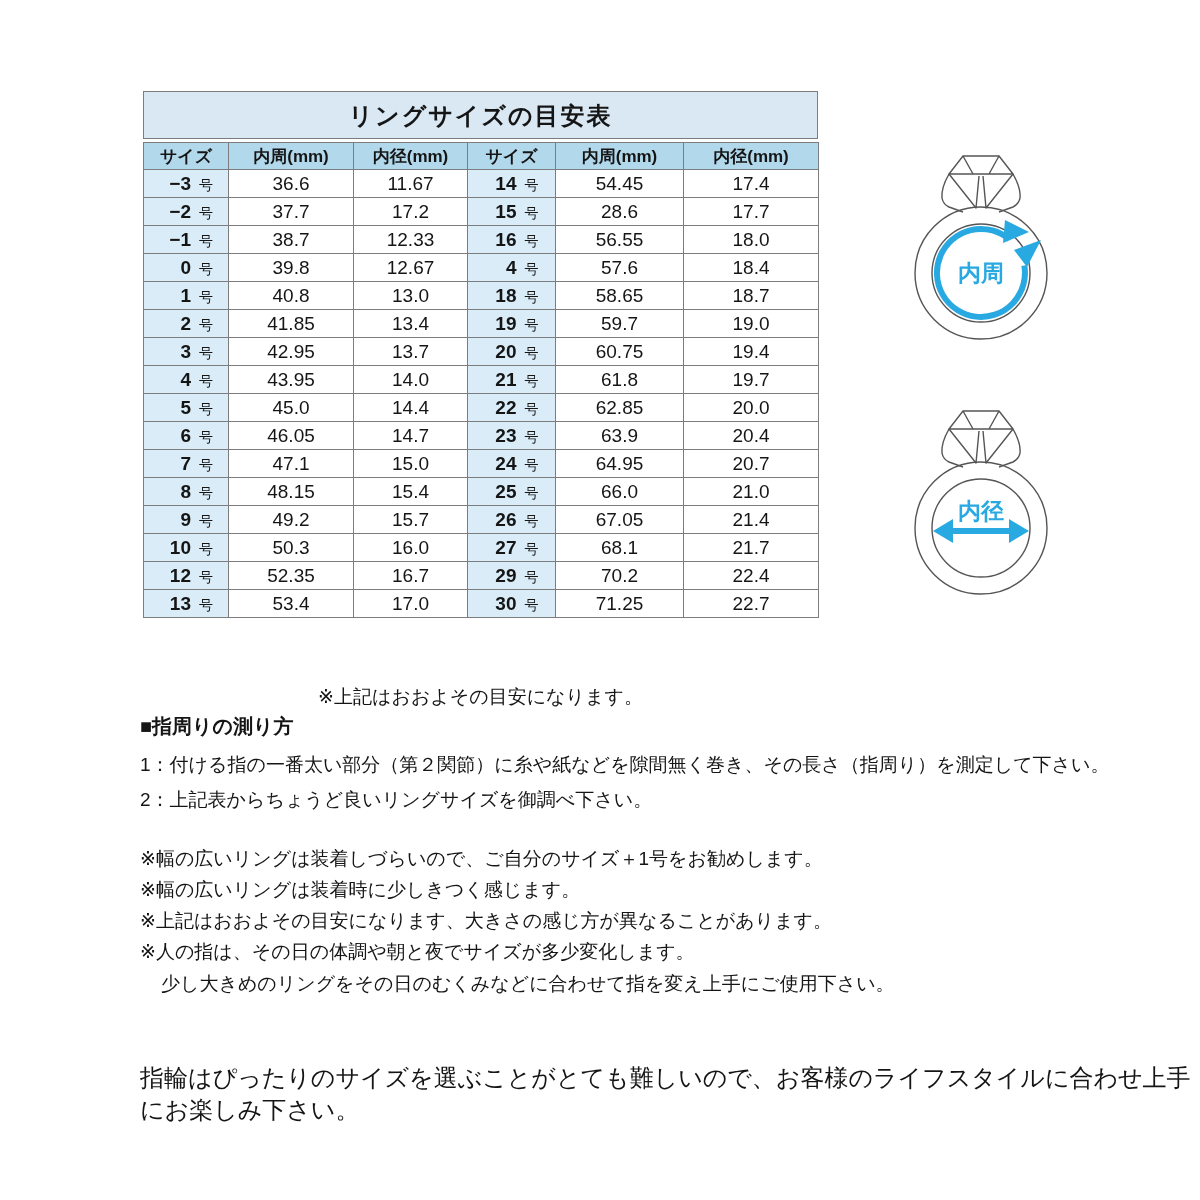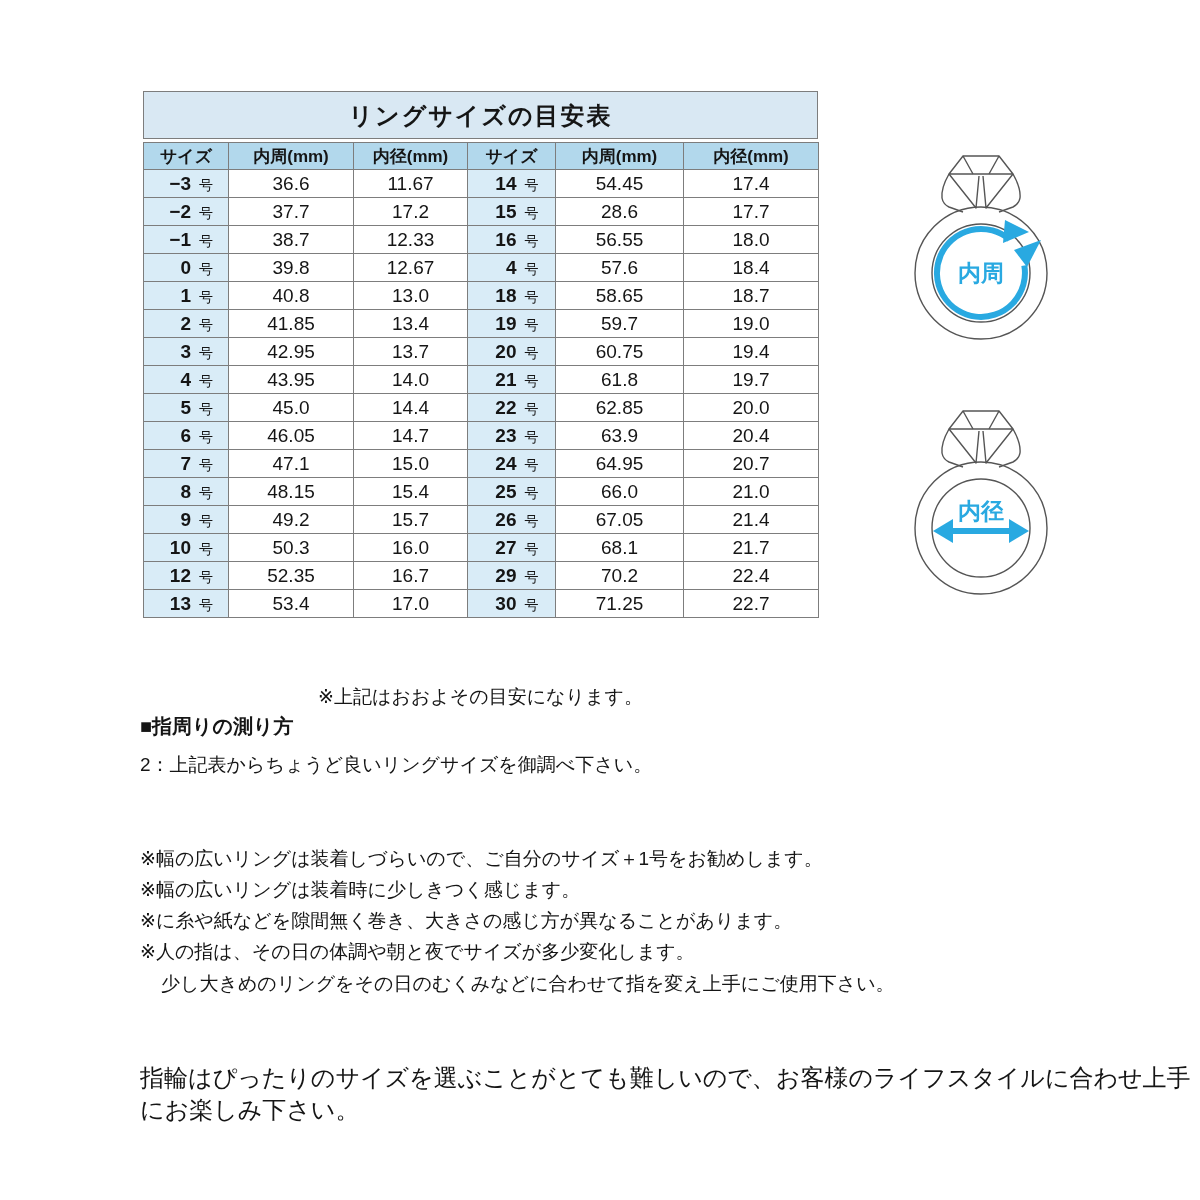--- a/index.html
+++ b/index.html
@@ -237,27 +237,28 @@
   </g>
   <line class="accent-stroke" x1="46" y1="126" x2="110" y2="126"></line>
   <polygon class="arrowhead" points="30,126 50,114 50,138"></polygon>
   <polygon class="arrowhead" points="126,126 106,114 106,138"></polygon>
   <text class="ring-label" x="78" y="114">内径</text>
 </svg>
 
 <div class="measure-heading">■指周りの測り方</div>
 
 <div class="steps">
+  <div>1：付ける指の一番太い部分（第２関節）に糸や紙などを隙間無く巻き、その長さ（指周り）を測定して下さい。</div>
   <div>2：上記表からちょうど良いリングサイズを御調べ下さい。</div>
 </div>
 
 <div class="notes">
   <div>※幅の広いリングは装着しづらいので、ご自分のサイズ＋1号をお勧めします。</div>
   <div>※幅の広いリングは装着時に少しきつく感じます。</div>
-  <div>※に糸や紙などを隙間無く巻き、大きさの感じ方が異なることがあります。</div>
+  <div>※上記はおおよその目安になります、大きさの感じ方が異なることがあります。</div>
   <div>※人の指は、その日の体調や朝と夜でサイズが多少変化します。</div>
 </div>
 
 <div class="notes-indent">
   <div>少し大きめのリングをその日のむくみなどに合わせて指を変え上手にご使用下さい。</div>
 </div>
 
 <div class="closing">指輪はぴったりのサイズを選ぶことがとても難しいので、お客様のライフスタイルに合わせ上手にお楽しみ下さい。</div>
 
 </body></html>

